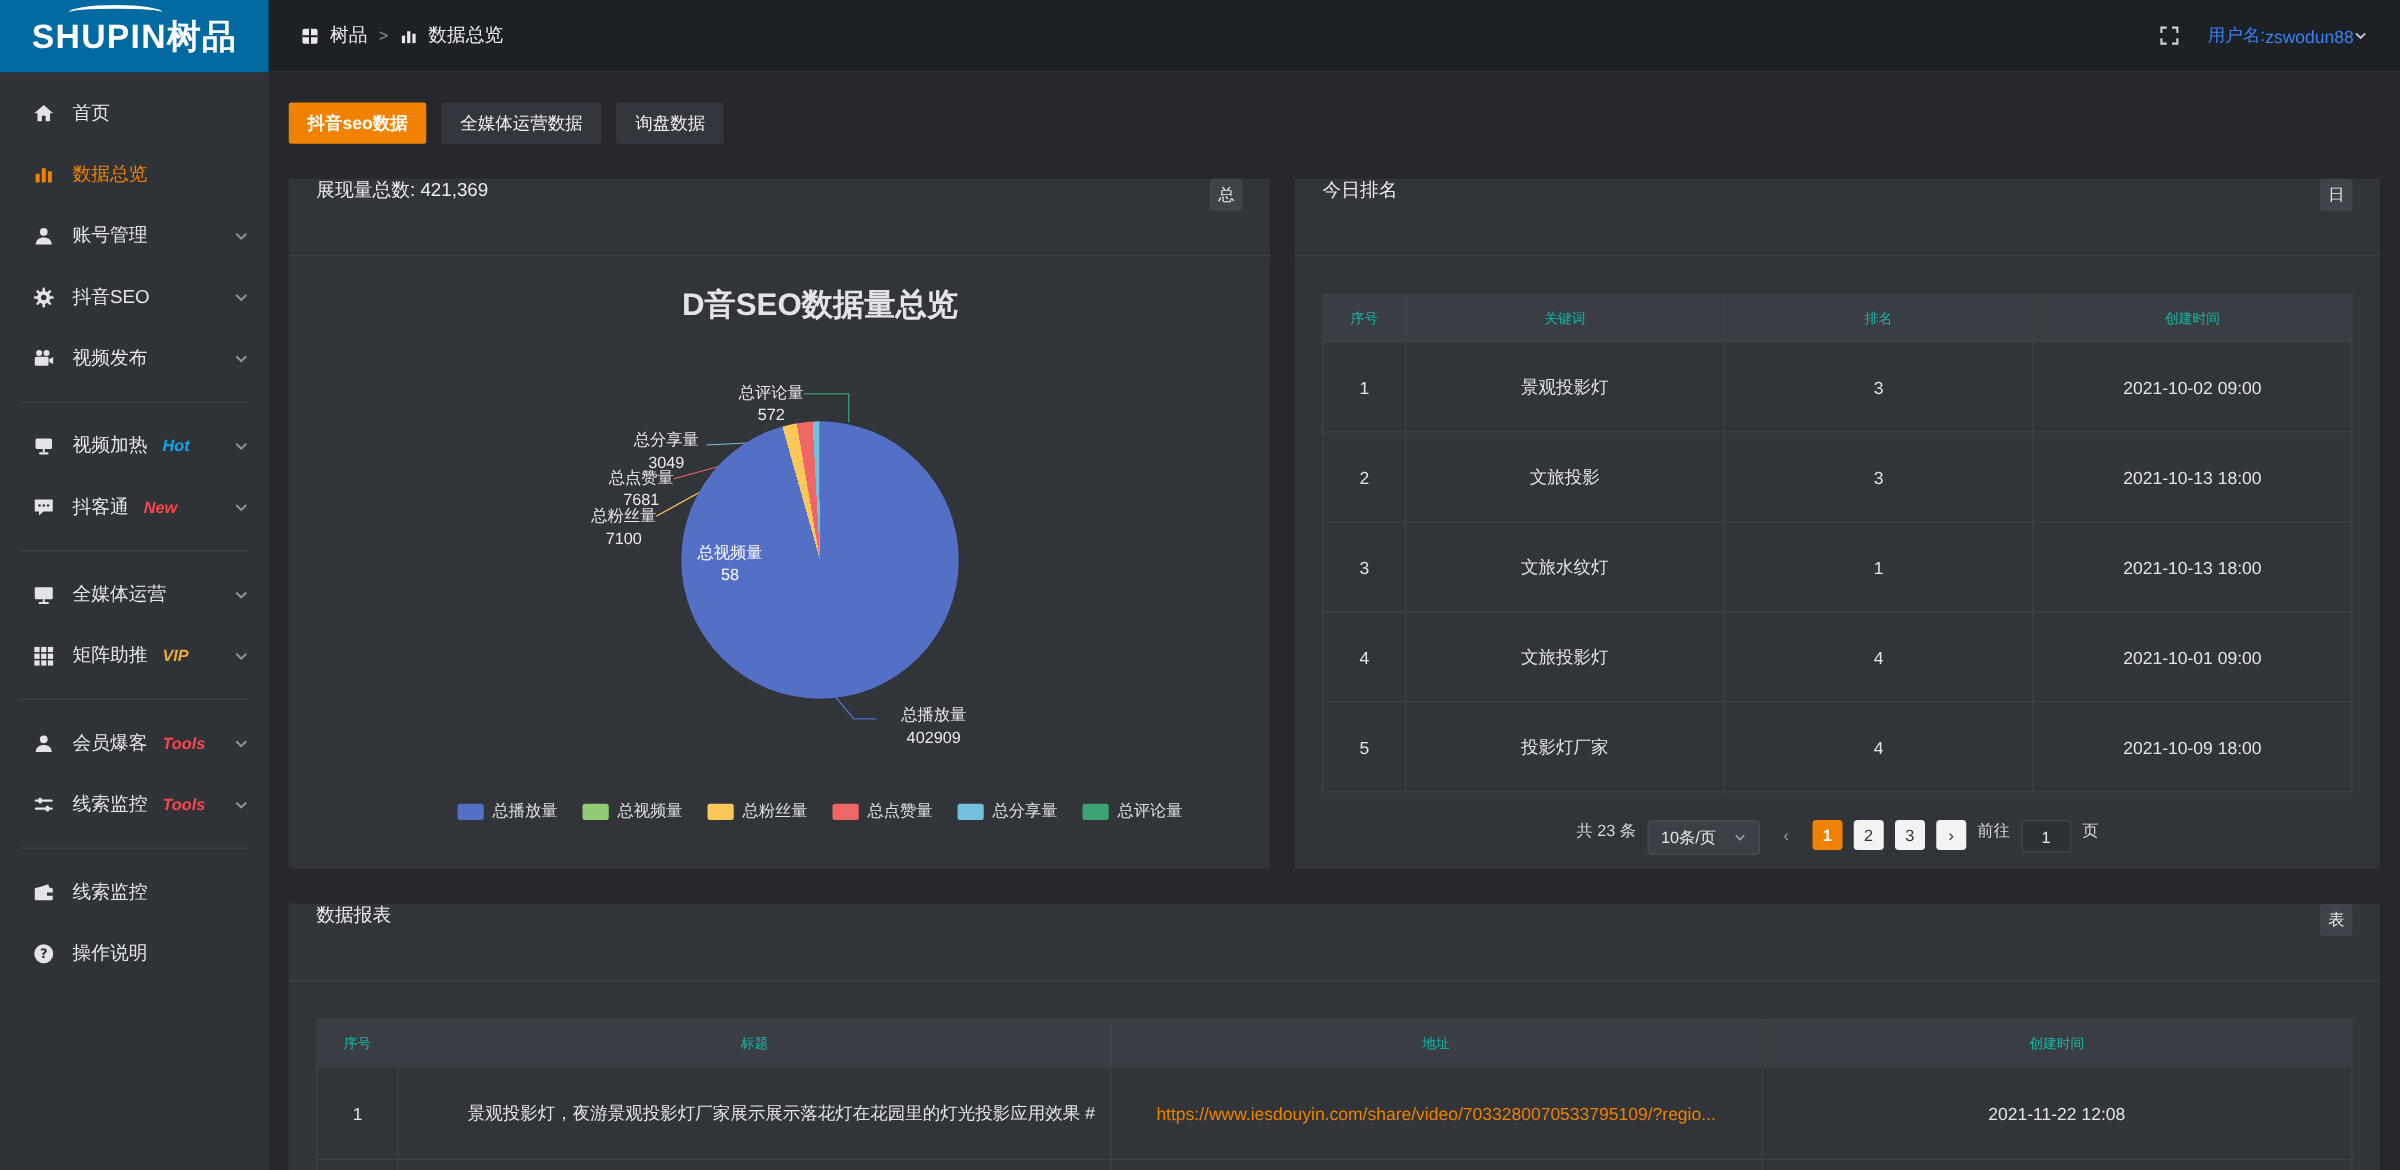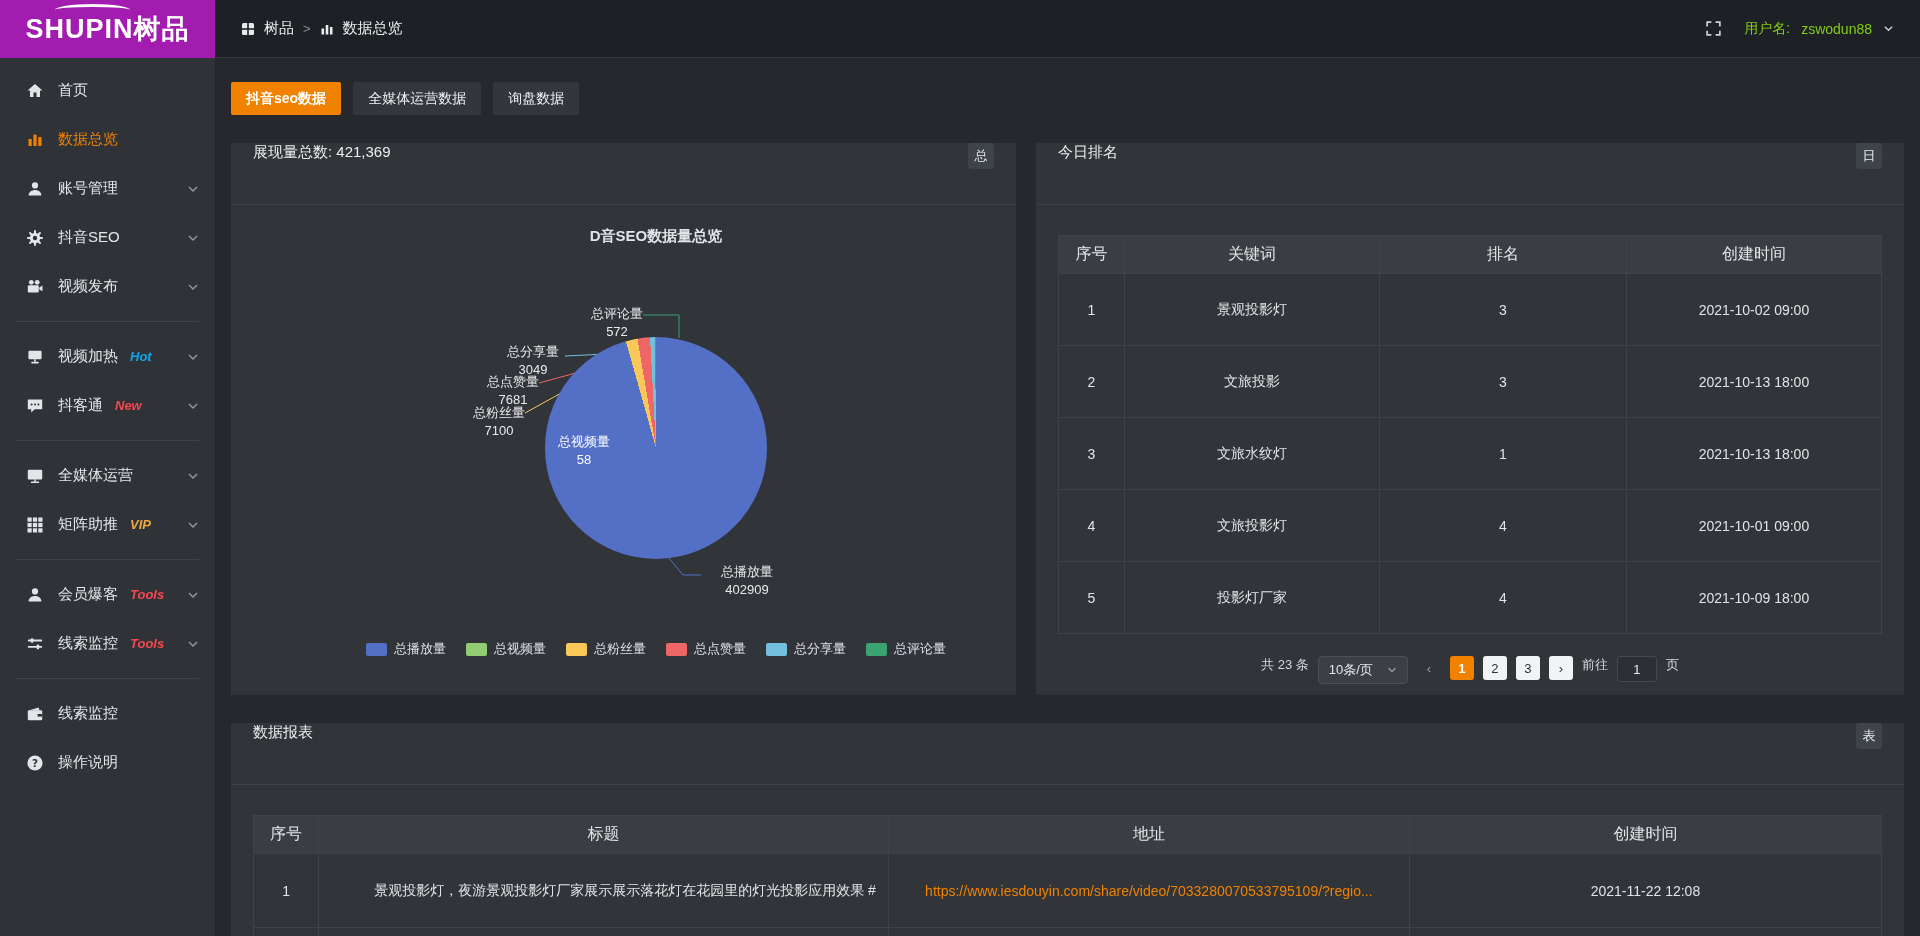--- a/index.html
+++ b/index.html
@@ -1,27 +1,27 @@
 <!DOCTYPE html>
 <html><head>
 <meta charset="utf-8">
 <style>
 *{margin:0;padding:0;box-sizing:border-box}
 html,body{width:1920px;height:936px;overflow:hidden}
 body{background:#26282d;font-family:"Liberation Sans","DejaVu Sans",sans-serif;color:#e9eaec}
 
 .topbar{display:flex;height:58px}
-.logo-zone{width:215px;background:#a21caf;display:flex;align-items:center;justify-content:center}
+.logo-zone{width:215px;background:#0369a1;display:flex;align-items:center;justify-content:center}
 .logo{position:relative;font-weight:bold;font-size:27px;letter-spacing:1px;color:#fff;white-space:nowrap}
 .logo-arc{position:absolute;top:-7px;left:18%;width:46%;height:12px;border-top:3px solid #fff;border-radius:50% 50% 0 0}
 .top-right{flex:1;background:#1d2025;border-bottom:1px solid #33363b;display:flex;align-items:center;padding:0 26px}
 .breadcrumb{display:flex;align-items:center;gap:9px;font-size:15px;color:#eceded}
 .bc-sep{color:#8d9095;font-size:13px}
 .top-spacer{flex:1}
-.user-area{display:flex;align-items:center;gap:11px;font-size:14px;color:#84cc16;cursor:pointer}
+.user-area{display:flex;align-items:center;gap:0;font-size:14px;color:#3b82f6;cursor:pointer}
 .fs-btn{margin-right:22px;display:flex;cursor:pointer}
 
 .bodyrow{display:flex;height:878px}
 .sidebar{width:215px;background:#2f3237;padding-top:8px;flex:none}
 .s-item{height:49px;display:flex;align-items:center;padding:0 16px 0 25px;cursor:pointer;font-size:15px;color:#e4e6e9}
 .s-ico{width:20px;margin-right:13px;display:flex;justify-content:center;color:#e2e4e8}
 .s-item.active,.s-item.active .s-ico{color:#f08200}
 .s-badge{font-size:13px;font-style:italic;font-weight:bold;margin-left:12px}
 .chev{margin-left:auto;display:flex}
 .s-div{height:1px;background:#3e4146;margin:10px 16px}
@@ -30,32 +30,32 @@
 .tabs{display:flex;gap:12px;margin-top:24px}
 .tab{height:33px;padding:0 15px;display:flex;align-items:center;background:#33363c;font-size:14px;color:#f0f1f3;cursor:pointer;border-radius:2px}
 .tab.active{background:#f08200;font-weight:bold;color:#fff}
 .row1{display:flex;gap:20px;margin-top:28px}
 .panel{background:#313439}
 .p-head{height:62px;display:flex;align-items:flex-start;justify-content:space-between;padding:0 22px;border-bottom:1px solid #3e4147;font-size:15px;color:#eceded}
 .corner-btn{width:26px;height:26px;background:#3f434a;border:none;border-radius:3px;color:#e8e9eb;font-size:13px;cursor:pointer;font-family:inherit}
 
 .left-panel{width:785px;height:552px;flex:none}
 .chart-box{position:relative;height:489px}
-.c-title{position:absolute;left:425px;top:22px;transform:translateX(-50%);font-size:15px;font-weight:bold;color:#e2e4e8;white-space:nowrap}
+.c-title{position:absolute;left:425px;top:22px;transform:translateX(-50%);font-size:25px;font-weight:bold;color:#e2e4e8;white-space:nowrap}
 .pie{position:absolute;left:314px;top:132px;width:222px;height:222px;border-radius:50%}
 .lines{position:absolute;left:0;top:0}
 .p-label{position:absolute;width:96px;text-align:center;font-size:13px;line-height:1.4;color:#e8e9eb;z-index:2}
 .p-label.inside{color:#fff}
 .legend{position:absolute;left:425px;top:435px;transform:translateX(-50%);display:flex;gap:20px;white-space:nowrap}
 .lg{display:flex;align-items:center;gap:7px;font-size:13px;color:#dfe1e4;cursor:pointer}
 .chip{width:21px;height:13px;border-radius:2px}
 
 table{border-collapse:collapse;width:calc(100% - 44px);margin:30px 22px 0;table-layout:fixed}
 th,td{border:1px solid #3f4248;text-align:center;font-weight:normal;overflow:hidden;white-space:nowrap}
-thead th{background:#3a3d43;height:38px;font-size:16px;color:#e5e5e5}
+thead th{background:#3a3d43;height:38px;font-size:11px;color:#14b8a6}
 .rank-table td{height:72px;font-size:14px;color:#e2e4e7}
 
 .right-panel{flex:1;height:552px;min-width:0}
 .pagination{display:flex;align-items:flex-start;justify-content:center;gap:9px;margin-top:22px;font-size:13px;color:#d6d8db}
 .pg-select{height:28px;padding:0 10px;background:#3c4046;border:1px solid #4a4e55;border-radius:4px;display:flex;align-items:center;gap:14px;cursor:pointer;color:#e4e6e9}
 .pg-btn{min-width:24px;height:24px;border:none;border-radius:3px;background:#f2f3f5;color:#2f3136;font-size:13px;cursor:pointer;font-family:inherit}
 .pg-btn.active{background:#f08200;color:#fff;font-weight:bold}
 .pg-prev{background:transparent;color:#9b9ea4}
 .pg-input{width:40px;height:26px;background:#2c2f34;border:1px solid #45484e;border-radius:3px;color:#e8e9eb;text-align:center;font-size:13px;font-family:inherit}
 

